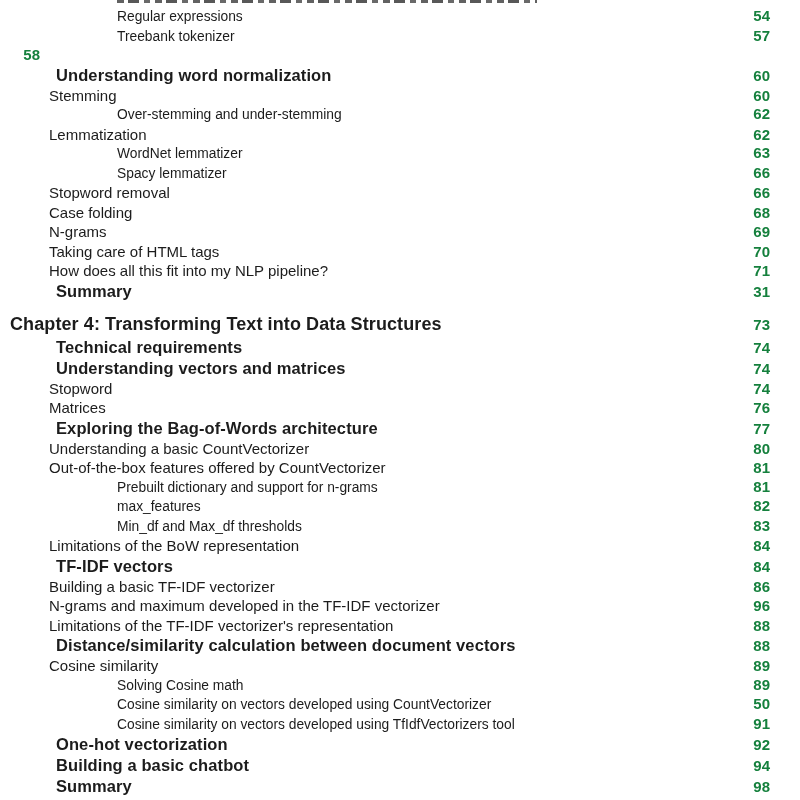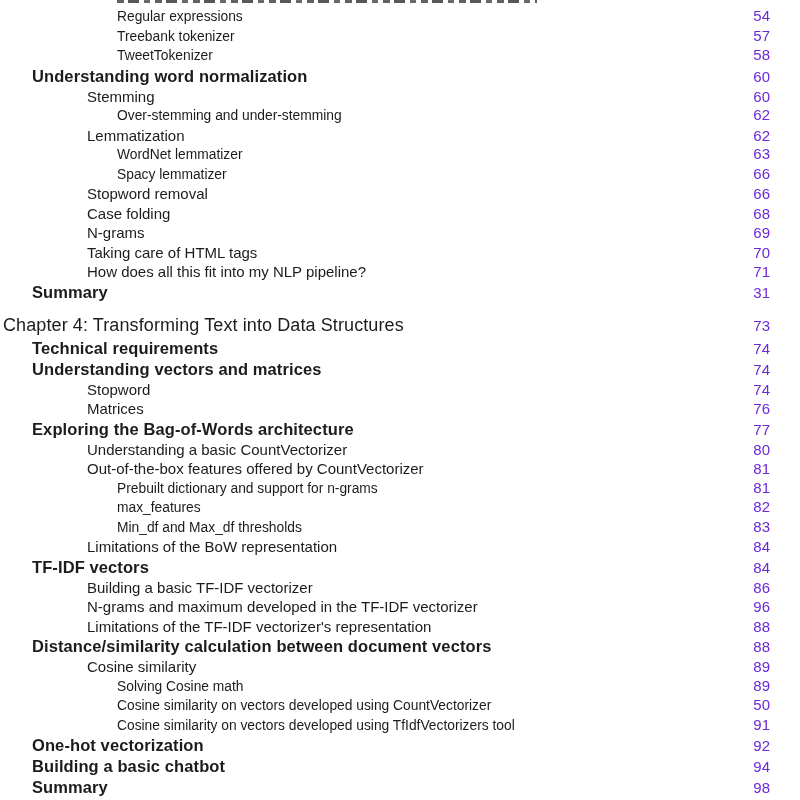--- a/index.html
+++ b/index.html
@@ -51,31 +51,31 @@
     padding-right: 30px;
     white-space: nowrap;
   }
   .row .title {
     flex: 1 1 auto;
     overflow: hidden;
   }
   .row .pg {
     flex: 0 0 auto;
     font-size: 15px;
-    font-weight: normal;
+    font-weight: bold;
     text-align: right;
     min-width: 40px;
-    color: #6d28d9;
+    color: #15803d;
   }
   .lv-chapter          { line-height: 25px; margin-top: 10px; }
-  .lv-chapter .title   { font-weight: normal; font-size: 18px;   padding-left: 3px;  letter-spacing: 0.1px; }
+  .lv-chapter .title   { font-weight: bold; font-size: 18px;   padding-left: 10px;  letter-spacing: 0.1px; }
   .lv-h1               { line-height: 21px; }
-  .lv-h1 .title        { font-weight: bold; font-size: 16.5px; padding-left: 32px;  letter-spacing: 0.1px; }
+  .lv-h1 .title        { font-weight: bold; font-size: 16.5px; padding-left: 56px;  letter-spacing: 0.1px; }
   .lv-h2               { line-height: 19.5px; }
-  .lv-h2 .title        { font-size: 15px;   padding-left: 87px; }
+  .lv-h2 .title        { font-size: 15px;   padding-left: 49px; }
   .lv-h3               { line-height: 18.5px; }
   .lv-h3 .title        { font-size: 13.8px; padding-left: 117px; }
 </style>
 </head>
 <body style="background: rgb(255, 255, 255); color: rgb(28, 28, 28);">
 
 <div class="page">
   <div class="clipped-fragment"></div>
   <div class="toc-list">
   <div class="row lv-h3">
@@ -83,21 +83,20 @@
     <span class="pg">54</span>
   </div>
 
 
   <div class="row lv-h3">
     <span class="title">Treebank tokenizer</span>
     <span class="pg">57</span>
   </div>
 
   <div class="row lv-h3">
-    <span class="title">TweetTokenizer</span>
     <span class="pg">58</span>
   </div>
 
   <div class="row lv-h1">
     <span class="title">Understanding word normalization</span>
     <span class="pg">60</span>
   </div>
 
   <div class="row lv-h2">
     <span class="title">Stemming</span>

